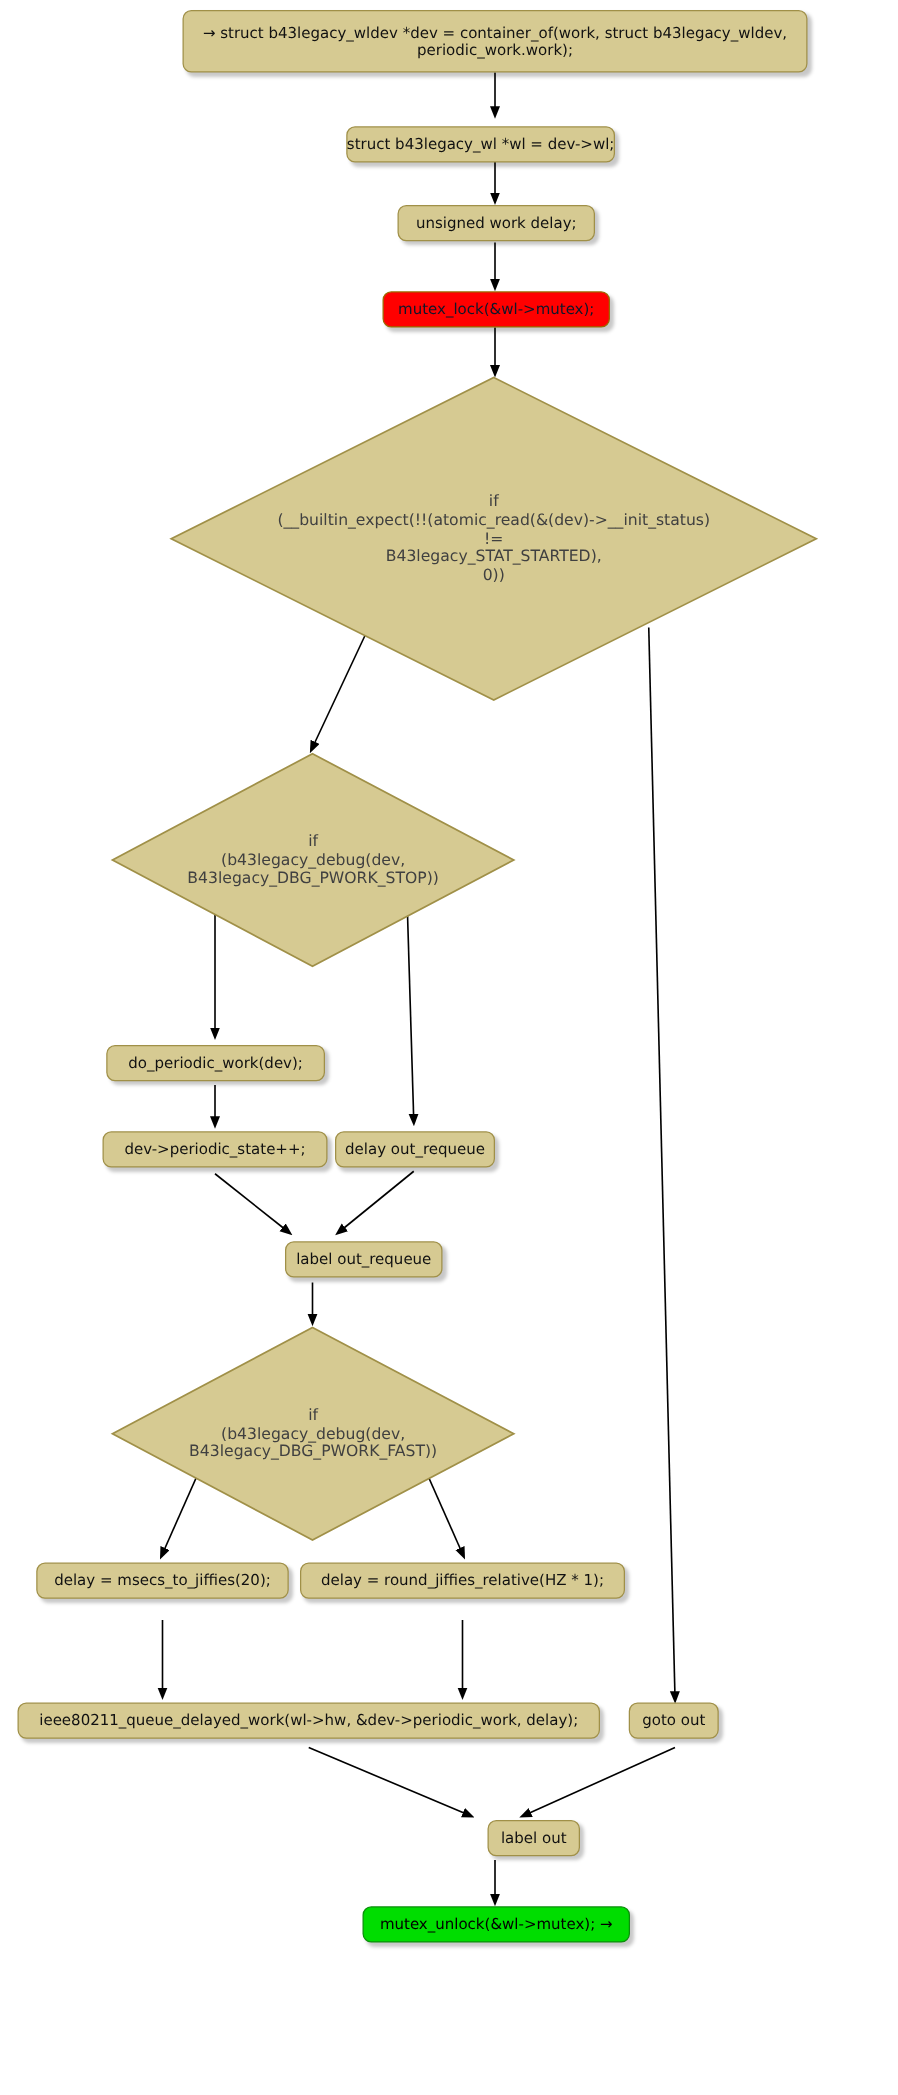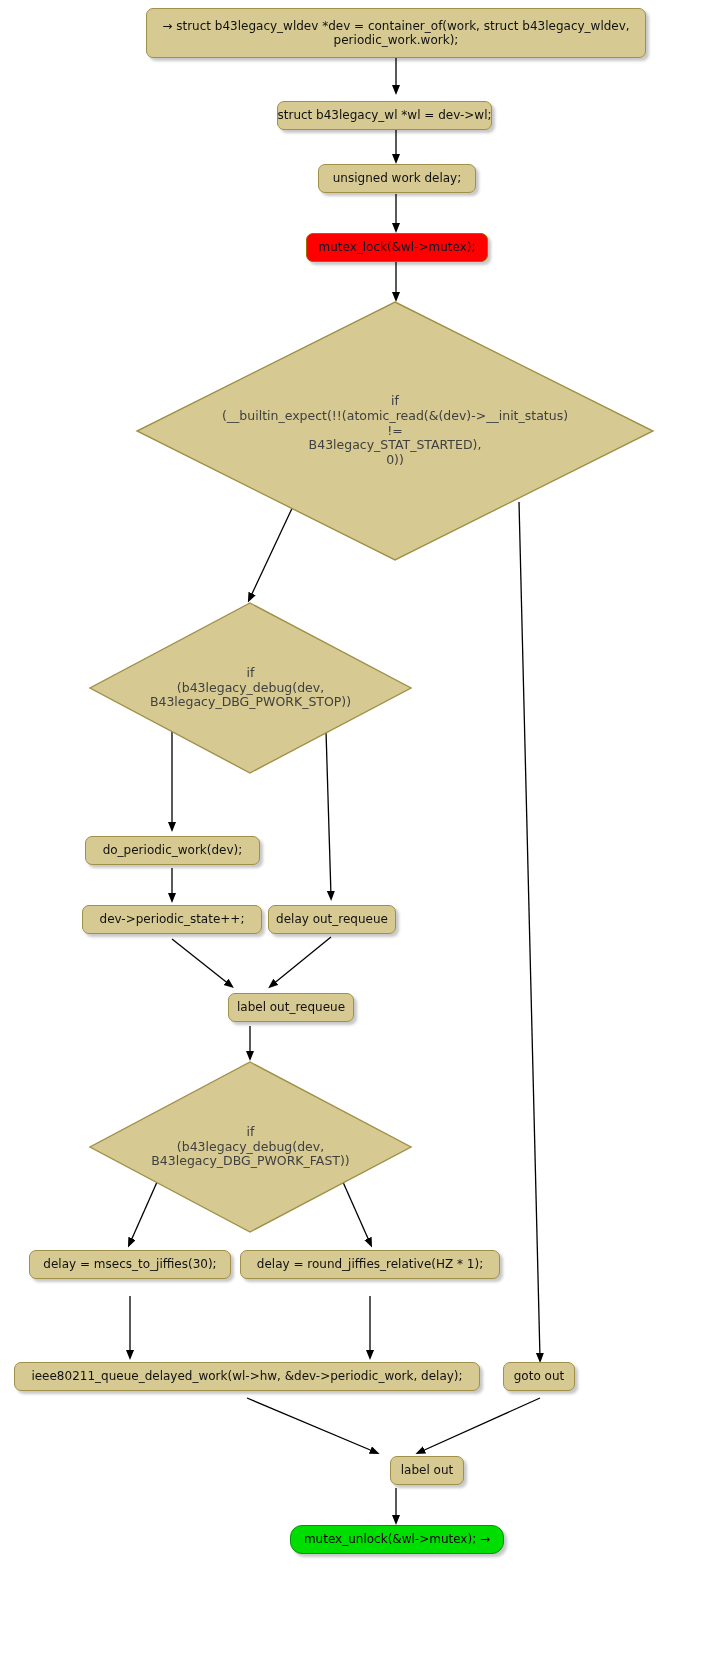--- a/index.html
+++ b/index.html
@@ -186,36 +186,36 @@
   <div class="node diamond" style="left:88px; top:1060px; width:325px; height:174px;">
     <svg viewBox="0 0 325 174" preserveAspectRatio="none">
       <polygon points="162,2 323,87 162,172 2,87" fill="#D6CA92" stroke="#A09048" stroke-width="1.4"></polygon>
     </svg>
     <span class="dtext">if
 (b43legacy_debug(dev,
 B43legacy_DBG_PWORK_FAST))</span>
   </div>
 
   <div class="node box" style="left:29px; top:1250px; width:202px; height:29px;">
-    <span>delay = msecs_to_jiffies(30);</span>
+    <span>delay = msecs_to_jiffies(20);</span>
   </div>
 
   <div class="node box" style="left:240px; top:1250px; width:260px; height:29px;">
     <span>delay = round_jiffies_relative(HZ * 1);</span>
   </div>
 
   <div class="node box" style="left:14px; top:1362px; width:466px; height:29px;">
     <span>ieee80211_queue_delayed_work(wl-&gt;hw, &amp;dev-&gt;periodic_work, delay);</span>
   </div>
 
   <div class="node box" style="left:503px; top:1362px; width:72px; height:29px;align-items:center;">
     <span>goto out</span>
   </div>
 
   <div class="node box" style="left:378px; top:1456px; width:74px; height:29px;margin-left:12px;">
     <span>label out</span>
   </div>
 
-  <div class="node box green" style="left:290px; top:1525px; width:214px; height:29px;border-radius:12px;">
+  <div class="node box green" style="left:290px; top:1525px; width:214px; height:29px;">
     <span>mutex_unlock(&amp;wl-&gt;mutex); →</span>
   </div>
 
 </div>
 
 </body></html>

